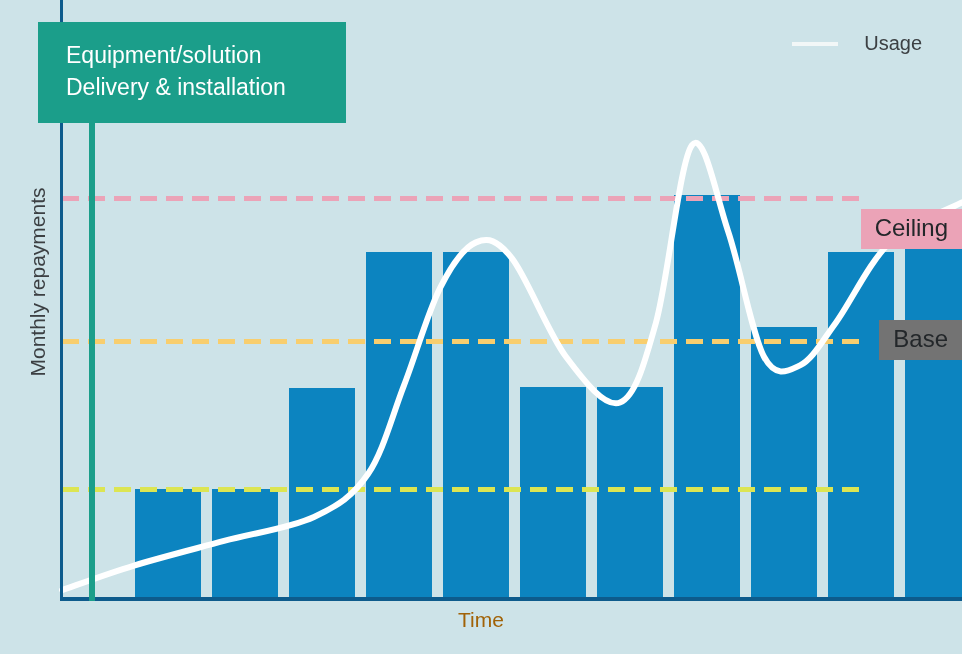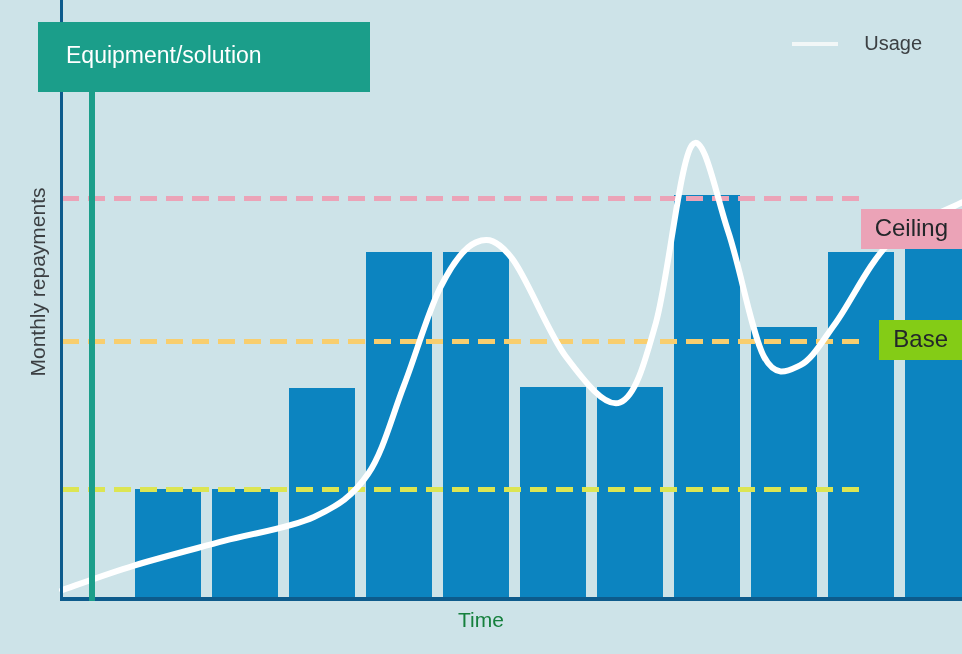--- a/index.html
+++ b/index.html
@@ -24,21 +24,21 @@
   .axis-label-y{
     position:absolute;
     left:-92px;top:270px;
     width:260px;text-align:center;
     transform:rotate(-90deg);
     transform-origin:center center;
     font-size:21px;color:#3c4043;white-space:nowrap;
   }
   .axis-label-x{
     position:absolute;left:0;top:608px;width:962px;text-align:center;
-    font-size:21px;color:#15803d;
+    font-size:21px;color:#a16207;
   }
 
   
   .bars{position:absolute;left:0;top:0;width:962px;height:601px;}
   .bar{position:absolute;bottom:4px;background:#0c84c0;}
 
   
   .thr{position:absolute;left:62px;height:5px;}
   .thr-ceiling{width:800px;background:repeating-linear-gradient(to right,#eba3b7 0 17px,rgba(0,0,0,0) 17px 26px);}
   .thr-base{width:800px;background:repeating-linear-gradient(to right,#f8ce6e 0 17px,rgba(0,0,0,0) 17px 26px);}
@@ -46,31 +46,31 @@
 
   
   .tag{
     position:absolute;right:0;
     padding:7px 14px 9px 14px;
     font-size:24px;color:#23272a;
     line-height:1;
     white-space:nowrap;
   }
   .tag-ceiling{background:#eba3b7;margin-top:32px;}
-  .tag-base{background:#84cc16;}
+  .tag-base{background:#737373;}
   .tag-floor{background:#dce552;}
 
   
   .milestone-line{
     position:absolute;left:89px;top:22px;width:6px;height:579px;
     background:#1b9e8a;
   }
   .milestone-box{
     position:absolute;left:38px;top:22px;
-    width:332px;
+    width:308px;
     background:#1b9e8a;
     padding:18px 0 20px 28px;
     box-sizing:border-box;
   }
   .milestone-box div{
     color:#ffffff;font-size:23px;line-height:1.38;white-space:nowrap;
   }
 
   
   .curve{position:absolute;left:0;top:0;width:962px;height:654px;}
@@ -118,20 +118,21 @@
   <div class="tag tag-base" id="tag-base" style="top: 320.316px;">
     <span>Base</span>
   </div>
 
   <div class="axis-y"></div>
   <div class="axis-x"></div>
 
   <div class="milestone-line"></div>
   <div class="milestone-box">
     <div>Equipment/solution</div>
+    <div>Delivery &amp; installation</div>
   </div>
 
   <div class="legend">
     <span class="legend-swatch"></span>
     <span class="legend-label">Usage</span>
   </div>
 
   <div class="axis-label-y">Monthly repayments</div>
   <div class="axis-label-x">Time</div>
 

